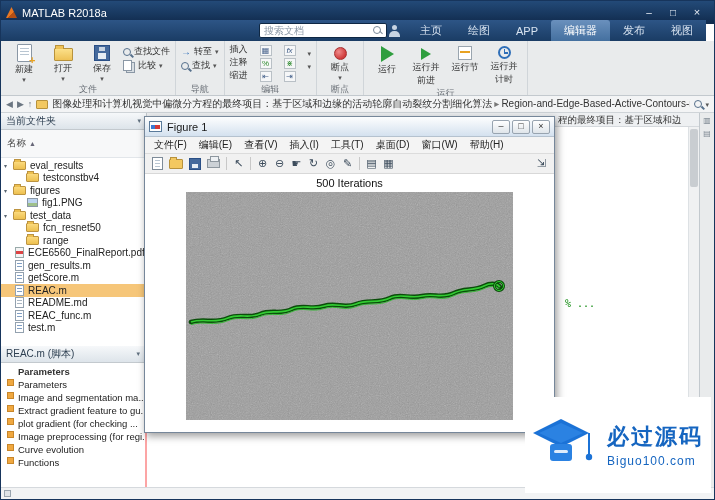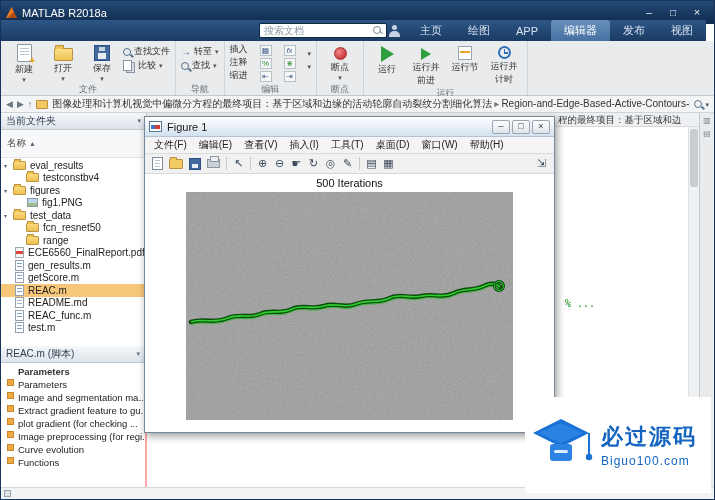--- a/index.html
+++ b/index.html
@@ -187,21 +187,21 @@
   .ti.save::before { content:""; position:absolute; left:2px; bottom:1px; width:6px; height:4px; background:#e6edf4; }
   .ti.print { width:13px; height:9px; background:#ccd1d6; border:1px solid #8e979f; position:relative; margin:0 3px 0 3px; }
   .ti.print::before { content:""; position:absolute; left:2px; top:-4px; width:7px; height:4px;
     background:#eef1f4; border:1px solid #8e979f; }
   .fig-canvas { flex:1; background:#fff; position:relative; }
   .plot-title { position:absolute; top:3px; left:0; right:0; text-align:center; font-size:11px; color:#111; }
   .plot-image { position:absolute; left:41px; top:18px; width:327px; height:228px; }
 
   
   .watermark { position:absolute; right:3px; bottom:6px; width:186px; height:96px; background:#fff;
-    z-index:30; display:flex; align-items:center; gap:8px; padding-left:4px; }
+    z-index:30; display:flex; align-items:center; gap:14px; padding-left:4px; }
   .wm-text { display:flex; flex-direction:column; gap:2px; }
   .wm-brand { font-size:22px; font-weight:bold; color:#1565c0; letter-spacing:2px; }
   .wm-site { font-size:12px; color:#1565c0; letter-spacing:1px; }
 </style>
 </head>
 <body>
 
 <div class="app">
 
   <div class="titlebar">

